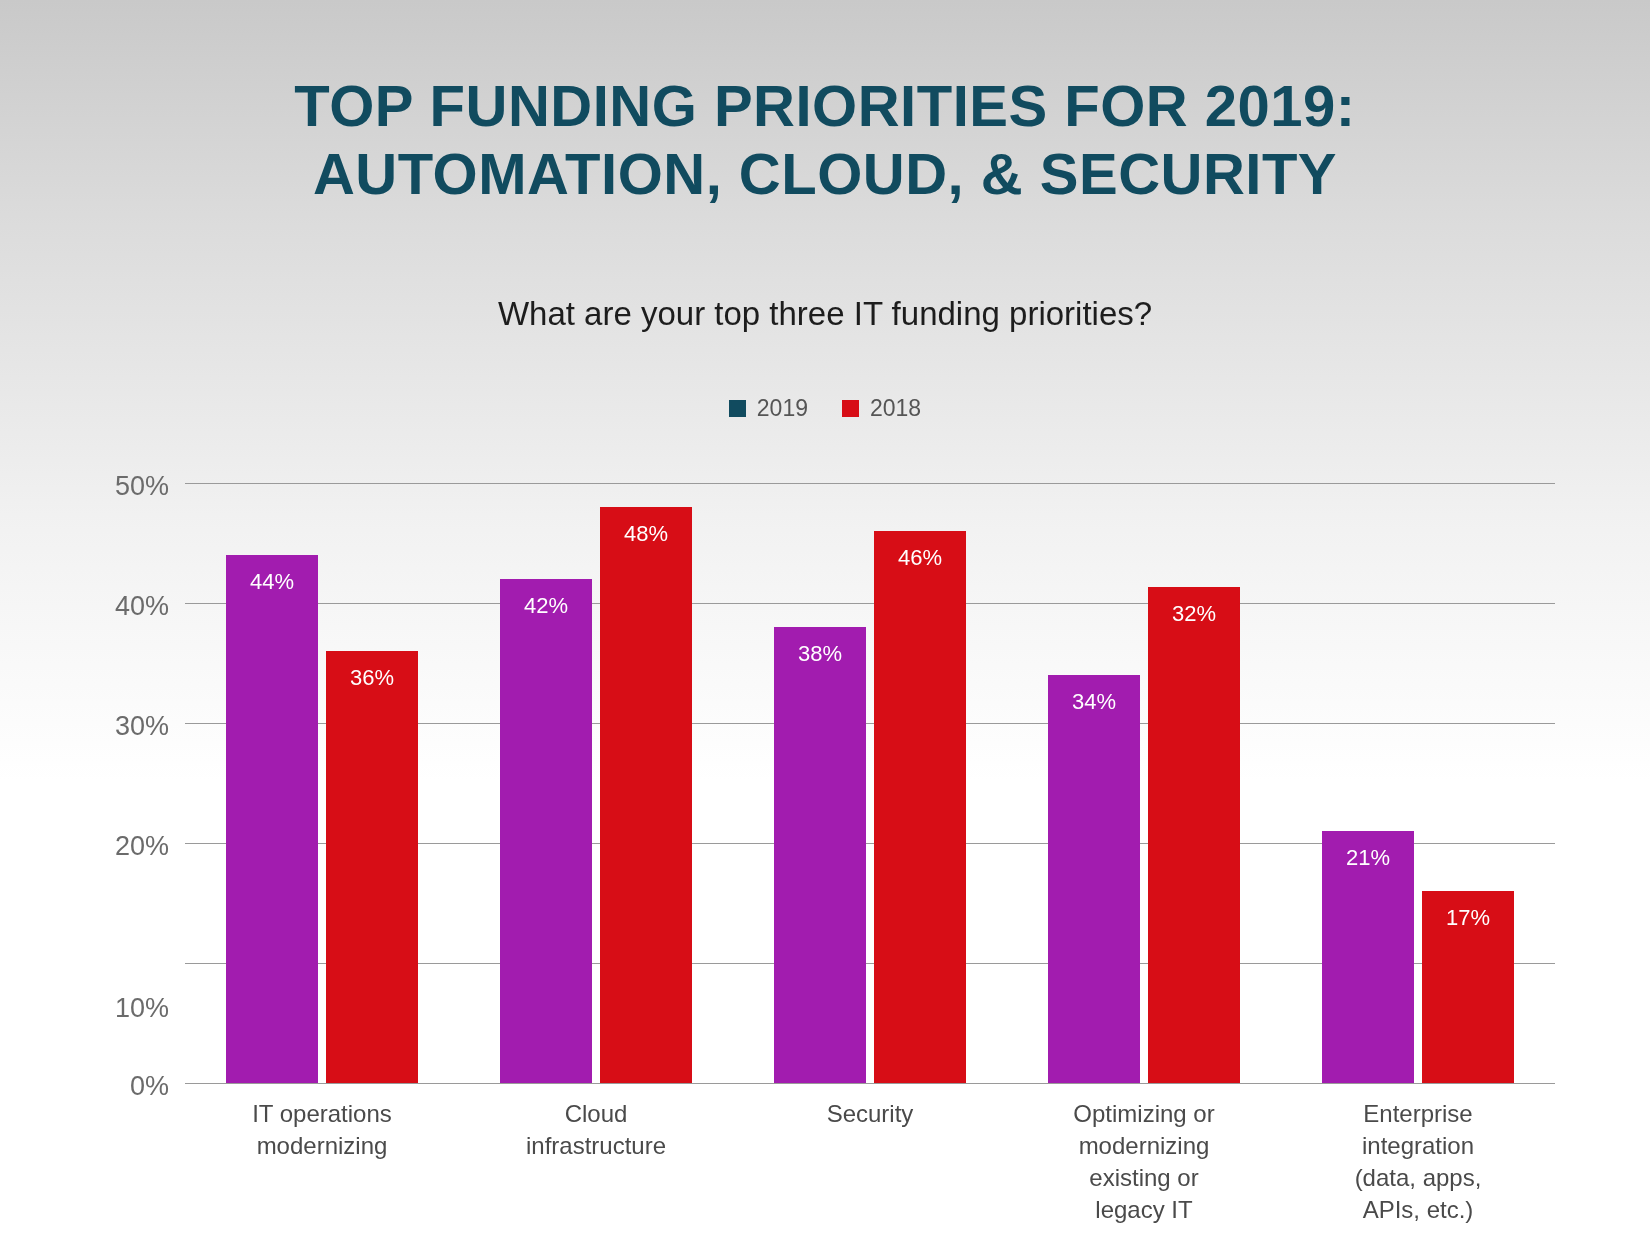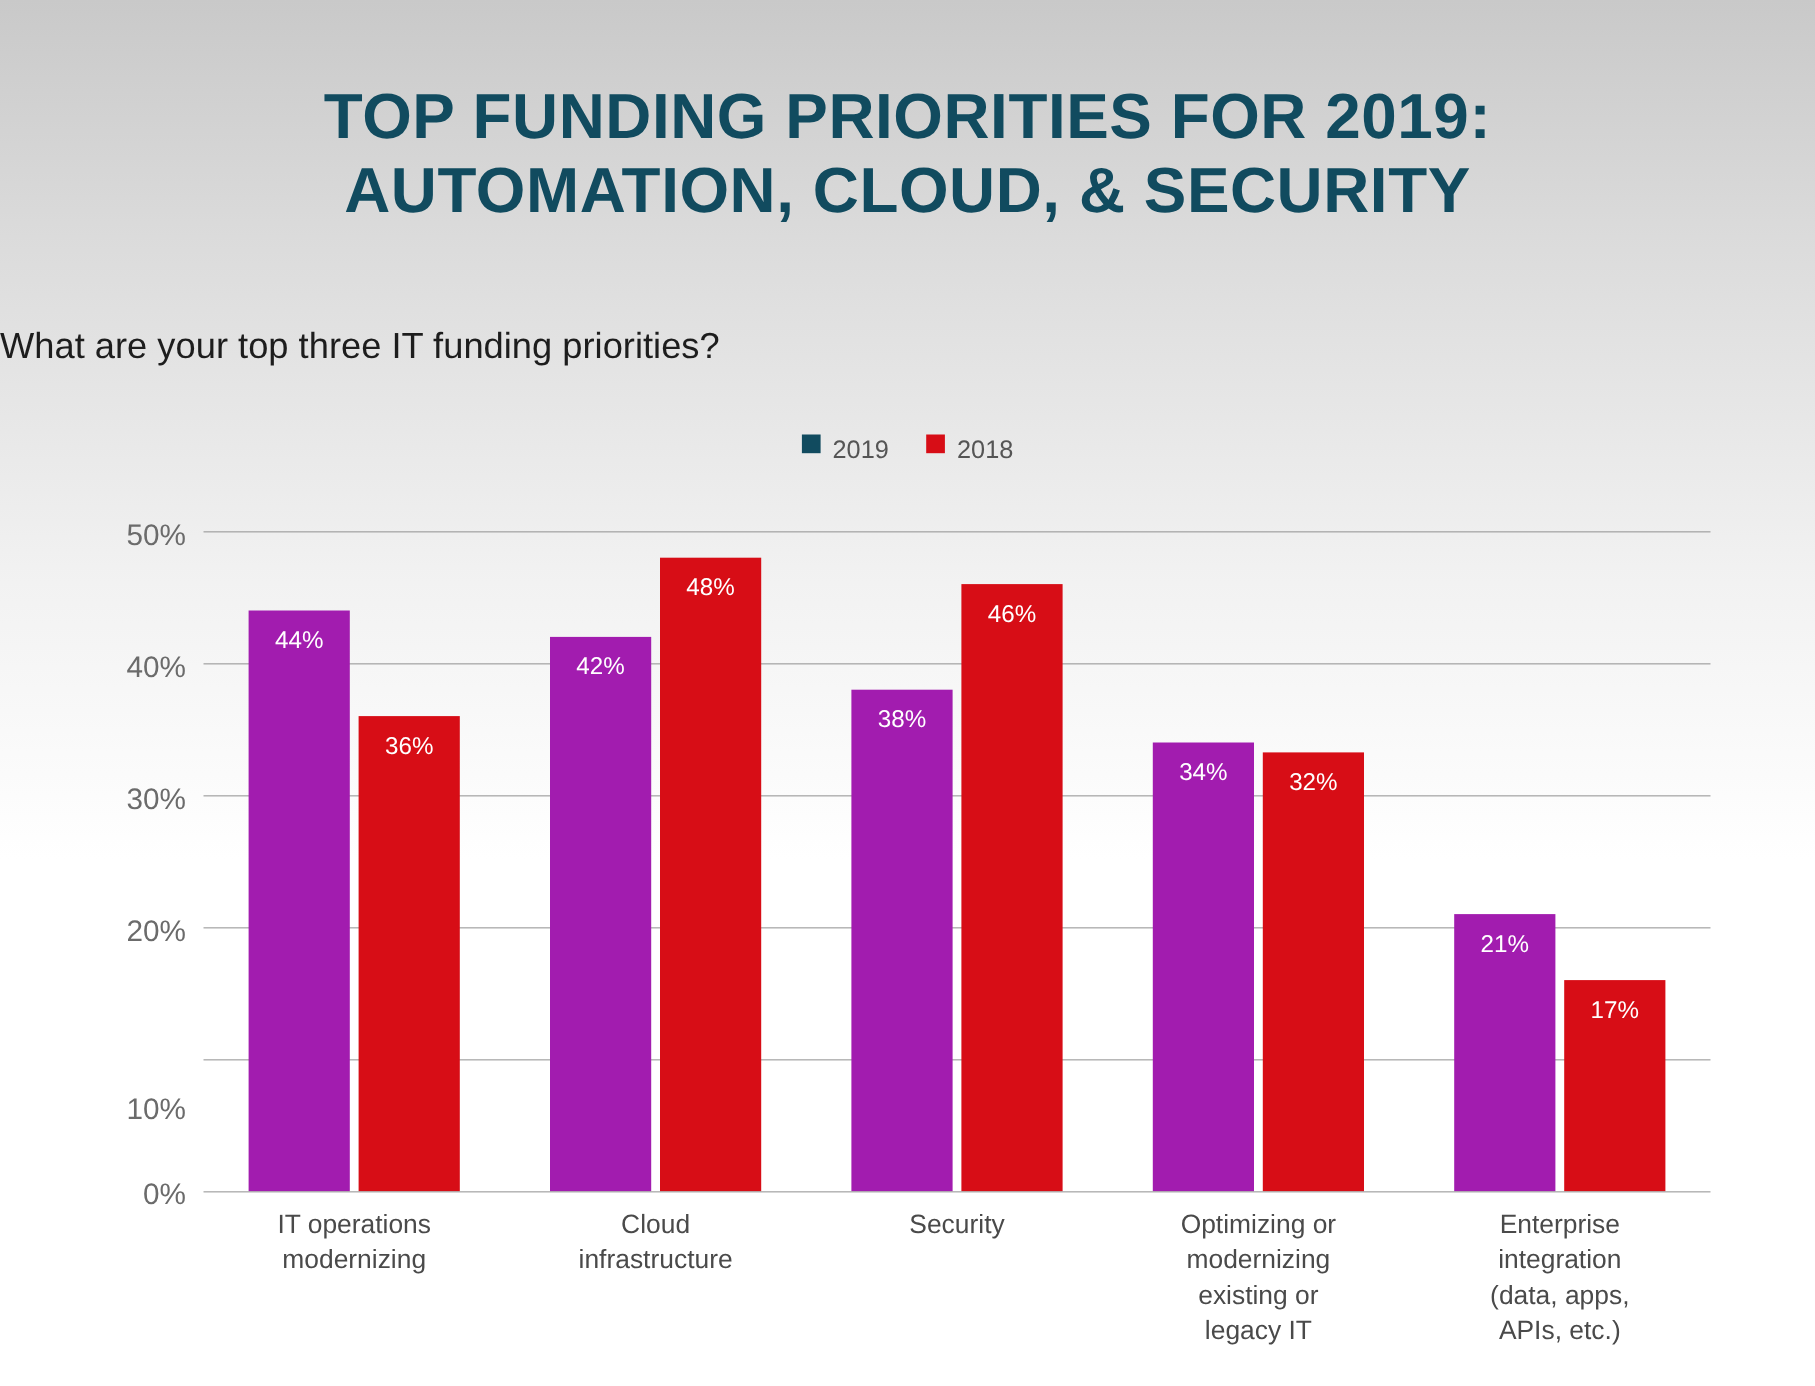--- a/index.html
+++ b/index.html
@@ -29,36 +29,38 @@
     font-size: 58px;
     font-weight: bold;
     letter-spacing: 0.5px;
     line-height: 1.18;
   }
   .subtitle {
     position: absolute;
     top: 295px;
     left: 0;
     width: 1650px;
+    text-align: center;
     color: #1d1d1d;
     font-size: 33px;
     font-weight: normal;
   }
   .legend {
     position: absolute;
     top: 395px;
     left: 0;
     width: 1650px;
     display: flex;
     justify-content: center;
     align-items: center;
     gap: 34px;
   }
   .legend-item {
     display: flex;
+    align-items: center;
     gap: 11px;
   }
   .legend-swatch {
     width: 17px;
     height: 17px;
     display: inline-block;
   }
   .legend-label {
     font-size: 23px;
     color: #555555;
@@ -216,21 +218,21 @@
         </div>
         <div class="bar bar-2018" style="height:552px;">
           <span class="bar-value">46%</span>
         </div>
       </div>
 
       <div class="group">
         <div class="bar bar-2019" style="height:408px;">
           <span class="bar-value">34%</span>
         </div>
-        <div class="bar bar-2018" style="height:399px;">
+        <div class="bar bar-2018" style="height:496px;">
           <span class="bar-value">32%</span>
         </div>
       </div>
 
       <div class="group">
         <div class="bar bar-2019" style="height:252px;">
           <span class="bar-value">21%</span>
         </div>
         <div class="bar bar-2018" style="height:192px;">
           <span class="bar-value">17%</span>

